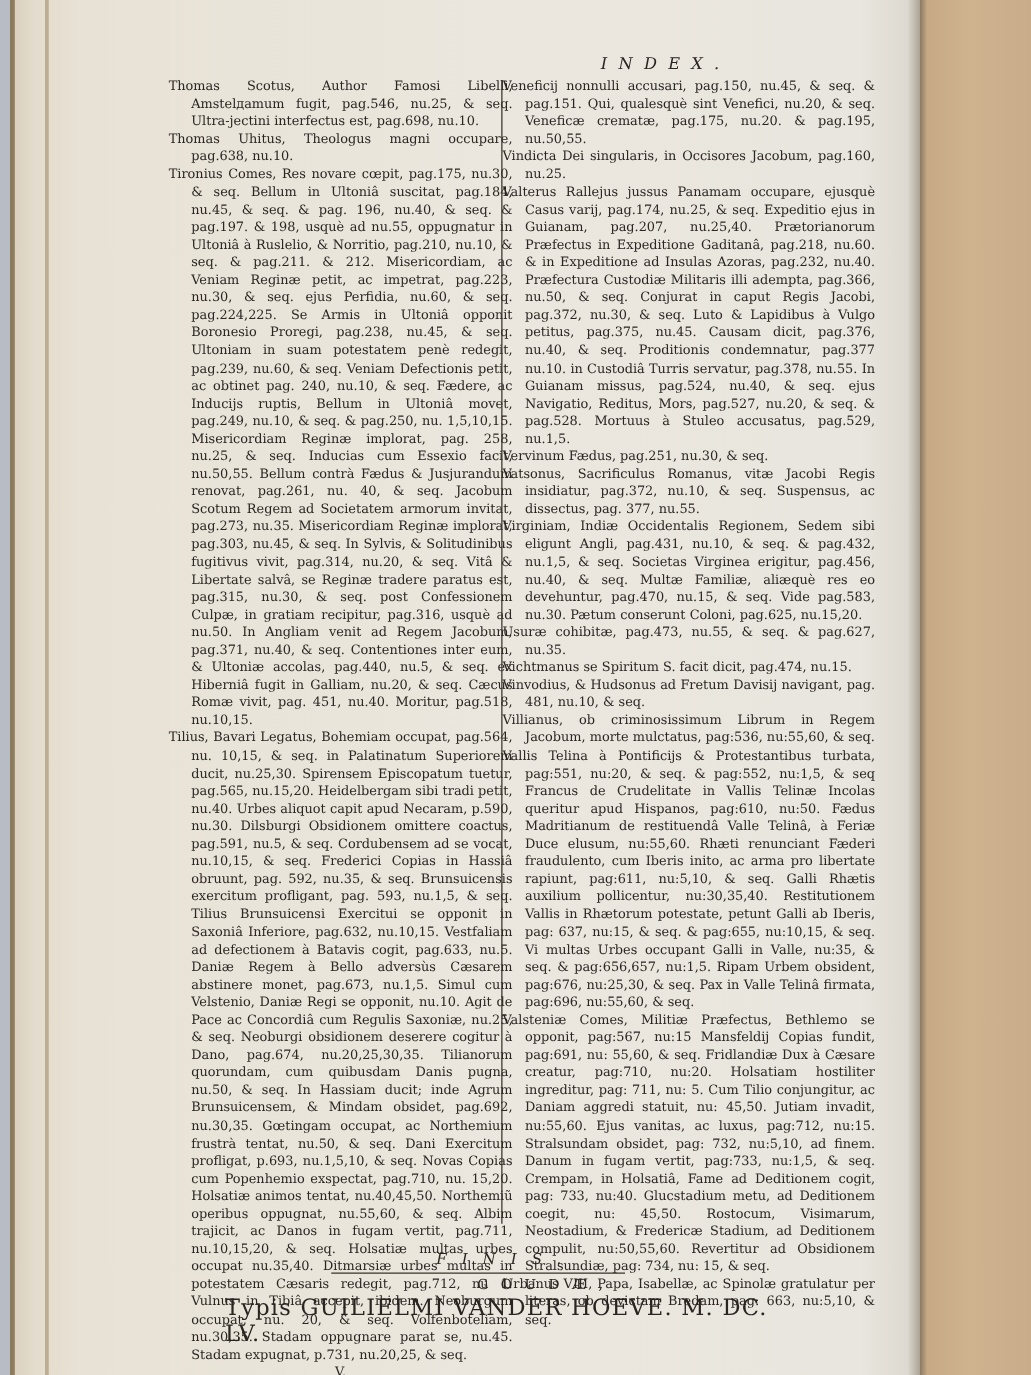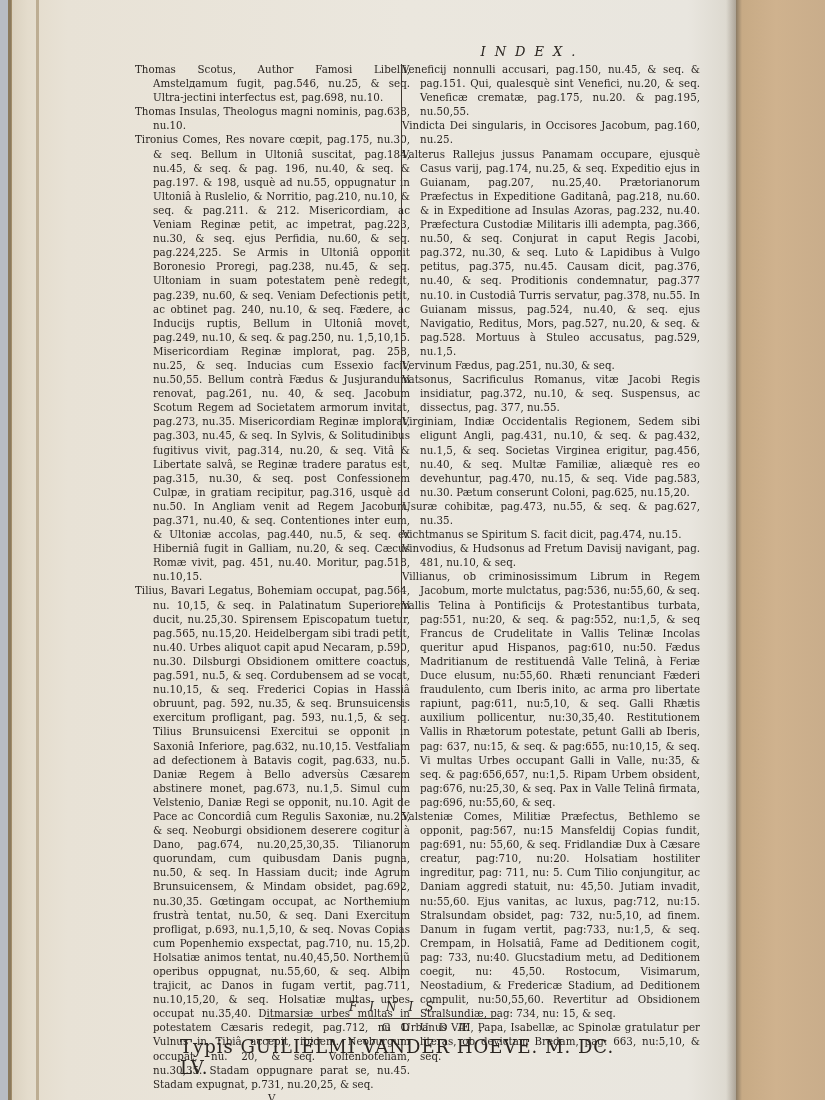--- a/index.html
+++ b/index.html
@@ -70,21 +70,21 @@
 </div>
 <div class="gutter-shadow"></div>
 <div class="board"></div>
 
 <div class="header">
   <span>INDEX.</span>
 </div>
 
 <div class="col col-left">
   <p class="entry">Thomas Scotus, Author Famosi Libelli, Amstelдamum fugit, pag.546, nu.25, &amp; seq. Ultra-jectini interfectus est, pag.698, nu.10.</p>
-  <p class="entry">Thomas Insulas, Theologus magni nominis, pag.638, nu.10.</p>
+  <p class="entry">Thomas Uhitus, Theologus magni occupare, pag.638, nu.10.</p>
   <p class="entry">Tironius Comes, Res novare cœpit, pag.175, nu.30, &amp; seq. Bellum in Ultoniâ suscitat, pag.184, nu.45, &amp; seq. &amp; pag. 196, nu.40, &amp; seq. &amp; pag.197. &amp; 198, usquè ad nu.55, oppugnatur in Ultoniâ à Ruslelio, &amp; Norritio, pag.210, nu.10, &amp; seq. &amp; pag.211. &amp; 212. Misericordiam, ac Veniam Reginæ petit, ac impetrat, pag.223, nu.30, &amp; seq. ejus Perfidia, nu.60, &amp; seq. pag.224,225. Se Armis in Ultoniâ opponit Boronesio Proregi, pag.238, nu.45, &amp; seq. Ultoniam in suam potestatem penè redegit, pag.239, nu.60, &amp; seq. Veniam Defectionis petit, ac obtinet pag. 240, nu.10, &amp; seq. Fædere, ac Inducijs ruptis, Bellum in Ultoniâ movet, pag.249, nu.10, &amp; seq. &amp; pag.250, nu. 1,5,10,15. Misericordiam Reginæ implorat, pag. 258, nu.25, &amp; seq. Inducias cum Essexio facit, nu.50,55. Bellum contrà Fædus &amp; Jusjurandum renovat, pag.261, nu. 40, &amp; seq. Jacobum Scotum Regem ad Societatem armorum invitat, pag.273, nu.35. Misericordiam Reginæ implorat, pag.303, nu.45, &amp; seq. In Sylvis, &amp; Solitudinibus fugitivus vivit, pag.314, nu.20, &amp; seq. Vitâ &amp; Libertate salvâ, se Reginæ tradere paratus est, pag.315, nu.30, &amp; seq. post Confessionem Culpæ, in gratiam recipitur, pag.316, usquè ad nu.50. In Angliam venit ad Regem Jacobum, pag.371, nu.40, &amp; seq. Contentiones inter eum, &amp; Ultoniæ accolas, pag.440, nu.5, &amp; seq. ex Hiberniâ fugit in Galliam, nu.20, &amp; seq. Cæcus Romæ vivit, pag. 451, nu.40. Moritur, pag.518, nu.10,15.</p>
   <p class="entry">Tilius, Bavari Legatus, Bohemiam occupat, pag.564, nu. 10,15, &amp; seq. in Palatinatum Superiorem ducit, nu.25,30. Spirensem Episcopatum tuetur, pag.565, nu.15,20. Heidelbergam sibi tradi petit, nu.40. Urbes aliquot capit apud Necaram, p.590, nu.30. Dilsburgi Obsidionem omittere coactus, pag.591, nu.5, &amp; seq. Cordubensem ad se vocat, nu.10,15, &amp; seq. Frederici Copias in Hassiâ obruunt, pag. 592, nu.35, &amp; seq. Brunsuicensis exercitum profligant, pag. 593, nu.1,5, &amp; seq. Tilius Brunsuicensi Exercitui se opponit in Saxoniâ Inferiore, pag.632, nu.10,15. Vestfaliam ad defectionem à Batavis cogit, pag.633, nu.5. Daniæ Regem à Bello adversùs Cæsarem abstinere monet, pag.673, nu.1,5. Simul cum Velstenio, Daniæ Regi se opponit, nu.10. Agit de Pace ac Concordiâ cum Regulis Saxoniæ, nu.25, &amp; seq. Neoburgi obsidionem deserere cogitur à Dano, pag.674, nu.20,25,30,35. Tilianorum quorundam, cum quibusdam Danis pugna, nu.50, &amp; seq. In Hassiam ducit; inde Agrum Brunsuicensem, &amp; Mindam obsidet, pag.692, nu.30,35. Gœtingam occupat, ac Northemium frustrà tentat, nu.50, &amp; seq. Dani Exercitum profligat, p.693, nu.1,5,10, &amp; seq. Novas Copias cum Popenhemio exspectat, pag.710, nu. 15,20. Holsatiæ animos tentat, nu.40,45,50. Northemiũ operibus oppugnat, nu.55,60, &amp; seq. Albim trajicit, ac Danos in fugam vertit, pag.711, nu.10,15,20, &amp; seq. Holsatiæ multas urbes occupat nu.35,40. Ditmarsiæ urbes multas in potestatem Cæsaris redegit, pag.712, nu 1. Vulnus in Tibiâ accepit, ibidem. Neoburgum occupat, nu. 20, &amp; seq. Volfenboteliam, nu.30,35. Stadam oppugnare parat se, nu.45. Stadam expugnat, p.731, nu.20,25, &amp; seq.</p>
   <p class="letter-head">V.</p>
 
 </div>
 
 <div class="divider"></div>
 
 <div class="col col-right">
   <p class="entry">Veneficij nonnulli accusari, pag.150, nu.45, &amp; seq. &amp; pag.151. Qui, qualesquè sint Venefici, nu.20, &amp; seq. Veneficæ crematæ, pag.175, nu.20. &amp; pag.195, nu.50,55.</p>

